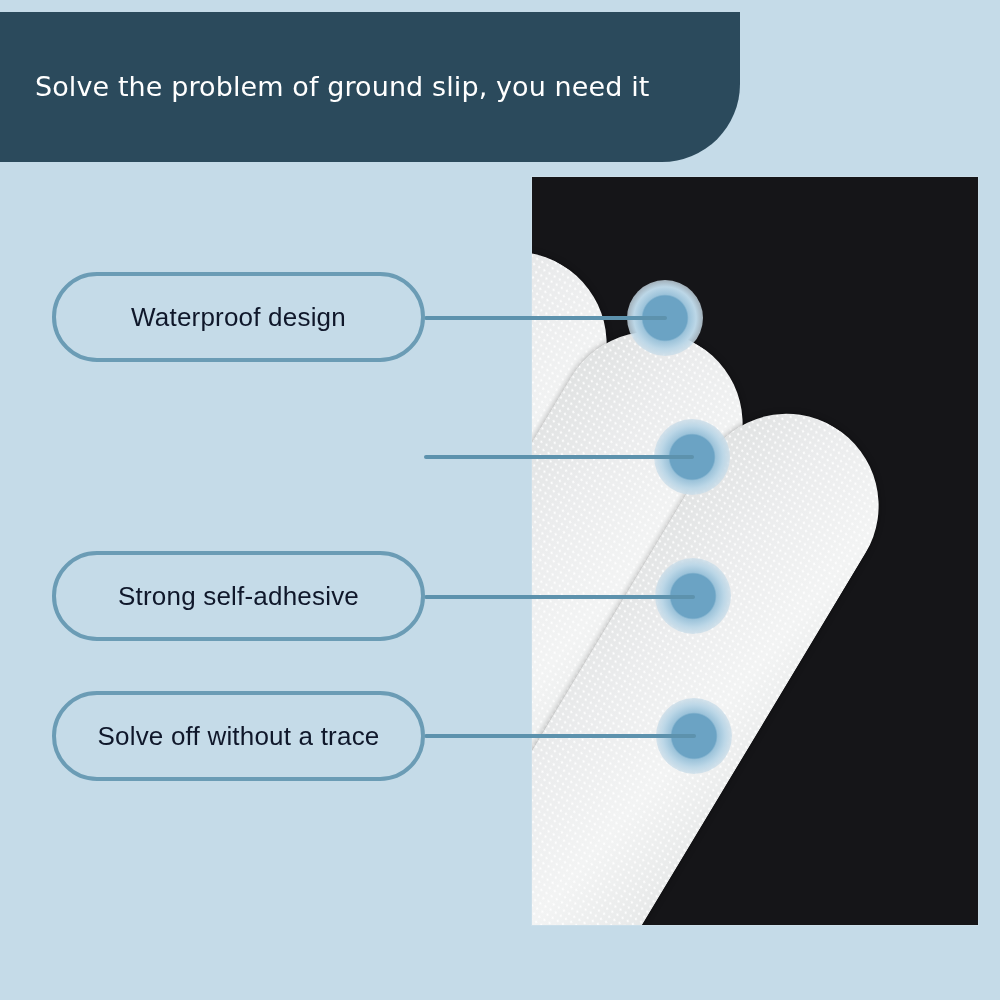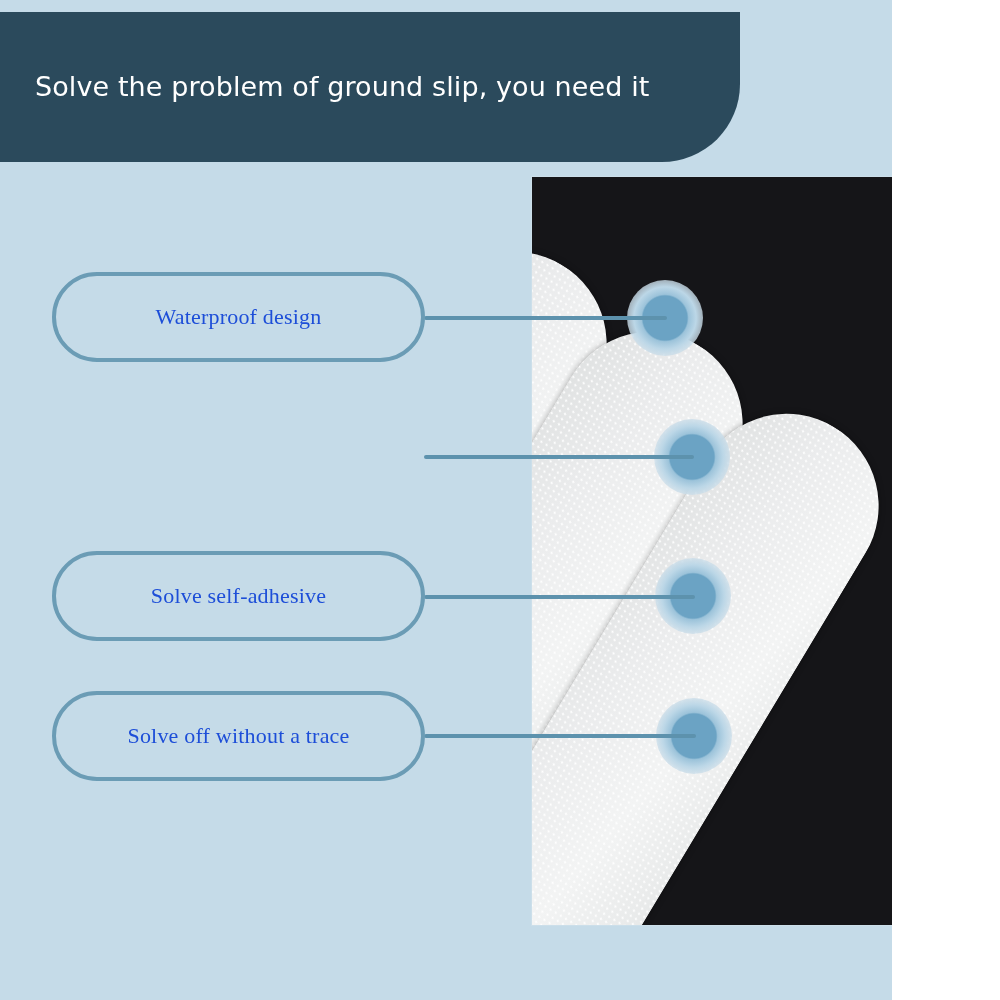--- a/index.html
+++ b/index.html
@@ -8,21 +8,21 @@
   }
   body {
     width: 1000px;
     height: 1000px;
     overflow: hidden;
     font-family: "Liberation Sans", sans-serif;
   }
 
   #poster {
     position: relative;
-    width: 892px;
+    width: 1000px;
     height: 1000px;
     background: #c5dbe8;
     overflow: hidden;
   }
 
   
   #header-banner {
     position: absolute;
     left: 0;
     top: 12px;
@@ -123,26 +123,26 @@
     height: 90px;
     border: 4px solid #6b9cb5;
     border-radius: 45px;
     background: transparent;
     box-sizing: border-box;
     display: flex;
     align-items: center;
     justify-content: center;
   }
   .feature-label {
-    color: #1d4ed8;
-    font-size: 22px;
+    color: #0f172a;
+    font-size: 26px;
     font-weight: 400;
     letter-spacing: 0.2px;
     white-space: nowrap;
-    font-family: Liberation Serif, serif;
+    font-family: Liberation Sans, sans-serif;
   }
   #pill-1 { top: 272px; }
   #pill-2 { top: 411px; }
   #pill-3 { top: 551px; }
   #pill-4 { top: 691px; }
 
   
   .connector-line {
     position: absolute;
     height: 4px;
@@ -177,19 +177,19 @@
 
   <div class="connector-line" id="connector-1"></div>
   <div class="connector-line" id="connector-2"></div>
   <div class="connector-line" id="connector-3"></div>
   <div class="connector-line" id="connector-4"></div>
 
   <div class="feature-pill" id="pill-1">
     <span class="feature-label">Waterproof design</span>
   </div>
   <div class="feature-pill" id="pill-3">
-    <span class="feature-label">Solve self-adhesive</span>
+    <span class="feature-label">Strong self-adhesive</span>
   </div>
   <div class="feature-pill" id="pill-4">
     <span class="feature-label">Solve off without a trace</span>
   </div>
 
 </div>
 
 </body></html>

